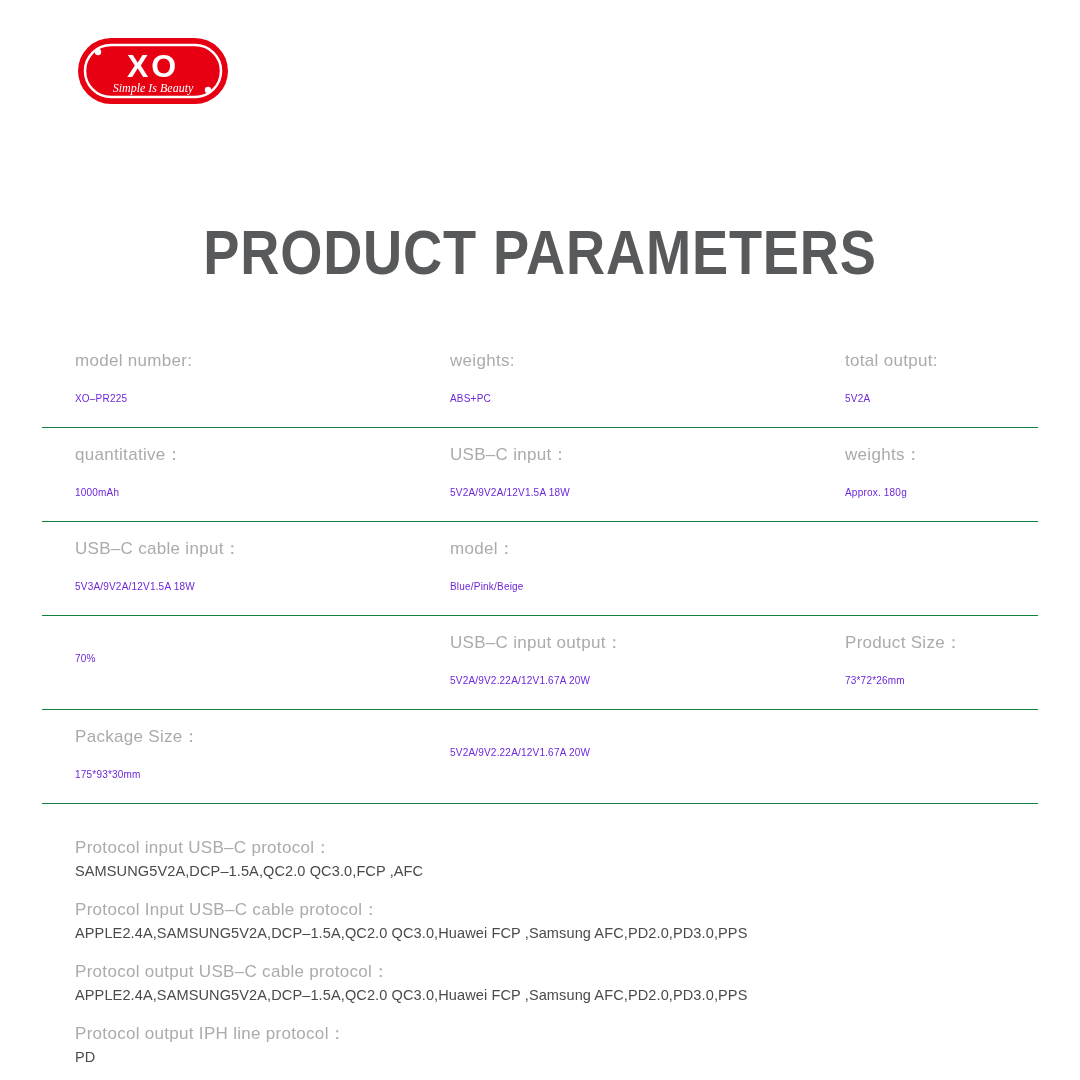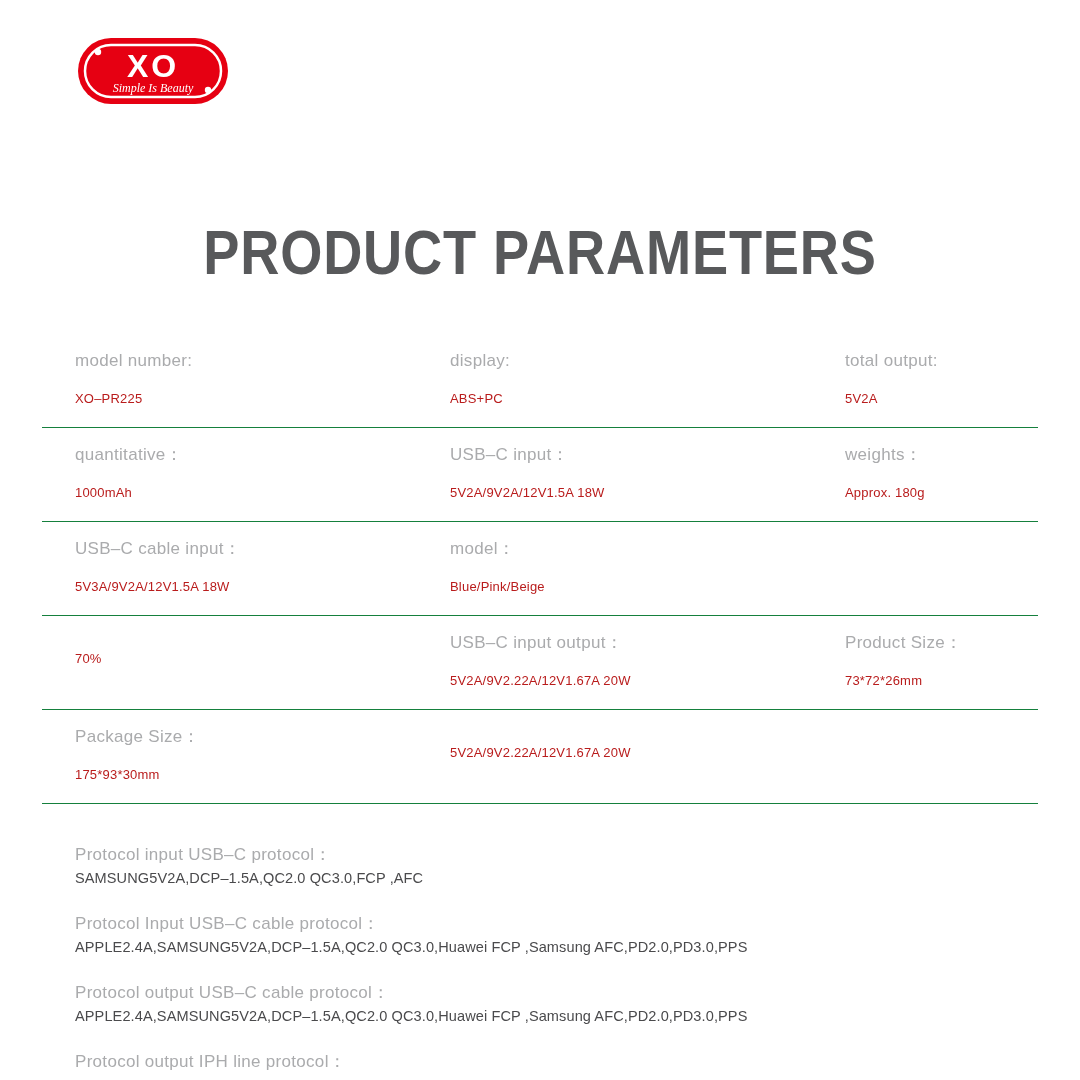--- a/index.html
+++ b/index.html
@@ -22,27 +22,27 @@
   .spec-row{
     display:grid;grid-template-columns:375px 395px 1fr;
     border-bottom:1px solid #15803d;
     padding:16px 0 18px 0;
   }
   .spec-cell{padding-left:33px;}
   .spec-label{
     font-size:17px;color:#aaabad;letter-spacing:0.3px;line-height:22px;
   }
   .spec-value{
-    font-size:13px;color:#b91c1c;margin-top:17px;line-height:20px;letter-spacing:0.2px;
+    font-size:10px;color:#6d28d9;margin-top:17px;line-height:20px;letter-spacing:0.2px;
   }
   
   .protocols{position:absolute;left:42px;top:820px;width:996px;padding-left:33px;box-sizing:border-box;}
   .protocol-item{margin-top:3px;}
   .protocol-label{
-    font-size:17px;color:#aaabad;letter-spacing:0.3px;line-height:25px;margin-top:22px;
+    font-size:17px;color:#aaabad;letter-spacing:0.3px;line-height:25px;margin-top:15px;
   }
   .protocol-value{
     font-size:15px;color:#4a4a4c;line-height:22px;letter-spacing:0.1px;
     transform:scaleX(0.97);transform-origin:left;white-space:nowrap;
   }
 </style>
 </head>
 <body>
 
 <div class="logo">
@@ -58,21 +58,21 @@
 
 <div class="title">PRODUCT PARAMETERS</div>
 
 <div class="spec-table">
   <div class="spec-row">
     <div class="spec-cell">
       <div class="spec-label">model number:</div>
       <div class="spec-value">XO–PR225</div>
     </div>
     <div class="spec-cell">
-      <div class="spec-label">display:</div>
+      <div class="spec-label">weights:</div>
       <div class="spec-value">ABS+PC</div>
     </div>
     <div class="spec-cell">
       <div class="spec-label">total output:</div>
       <div class="spec-value">5V2A</div>
     </div>
   </div>
 
   <div class="spec-row">
     <div class="spec-cell">

